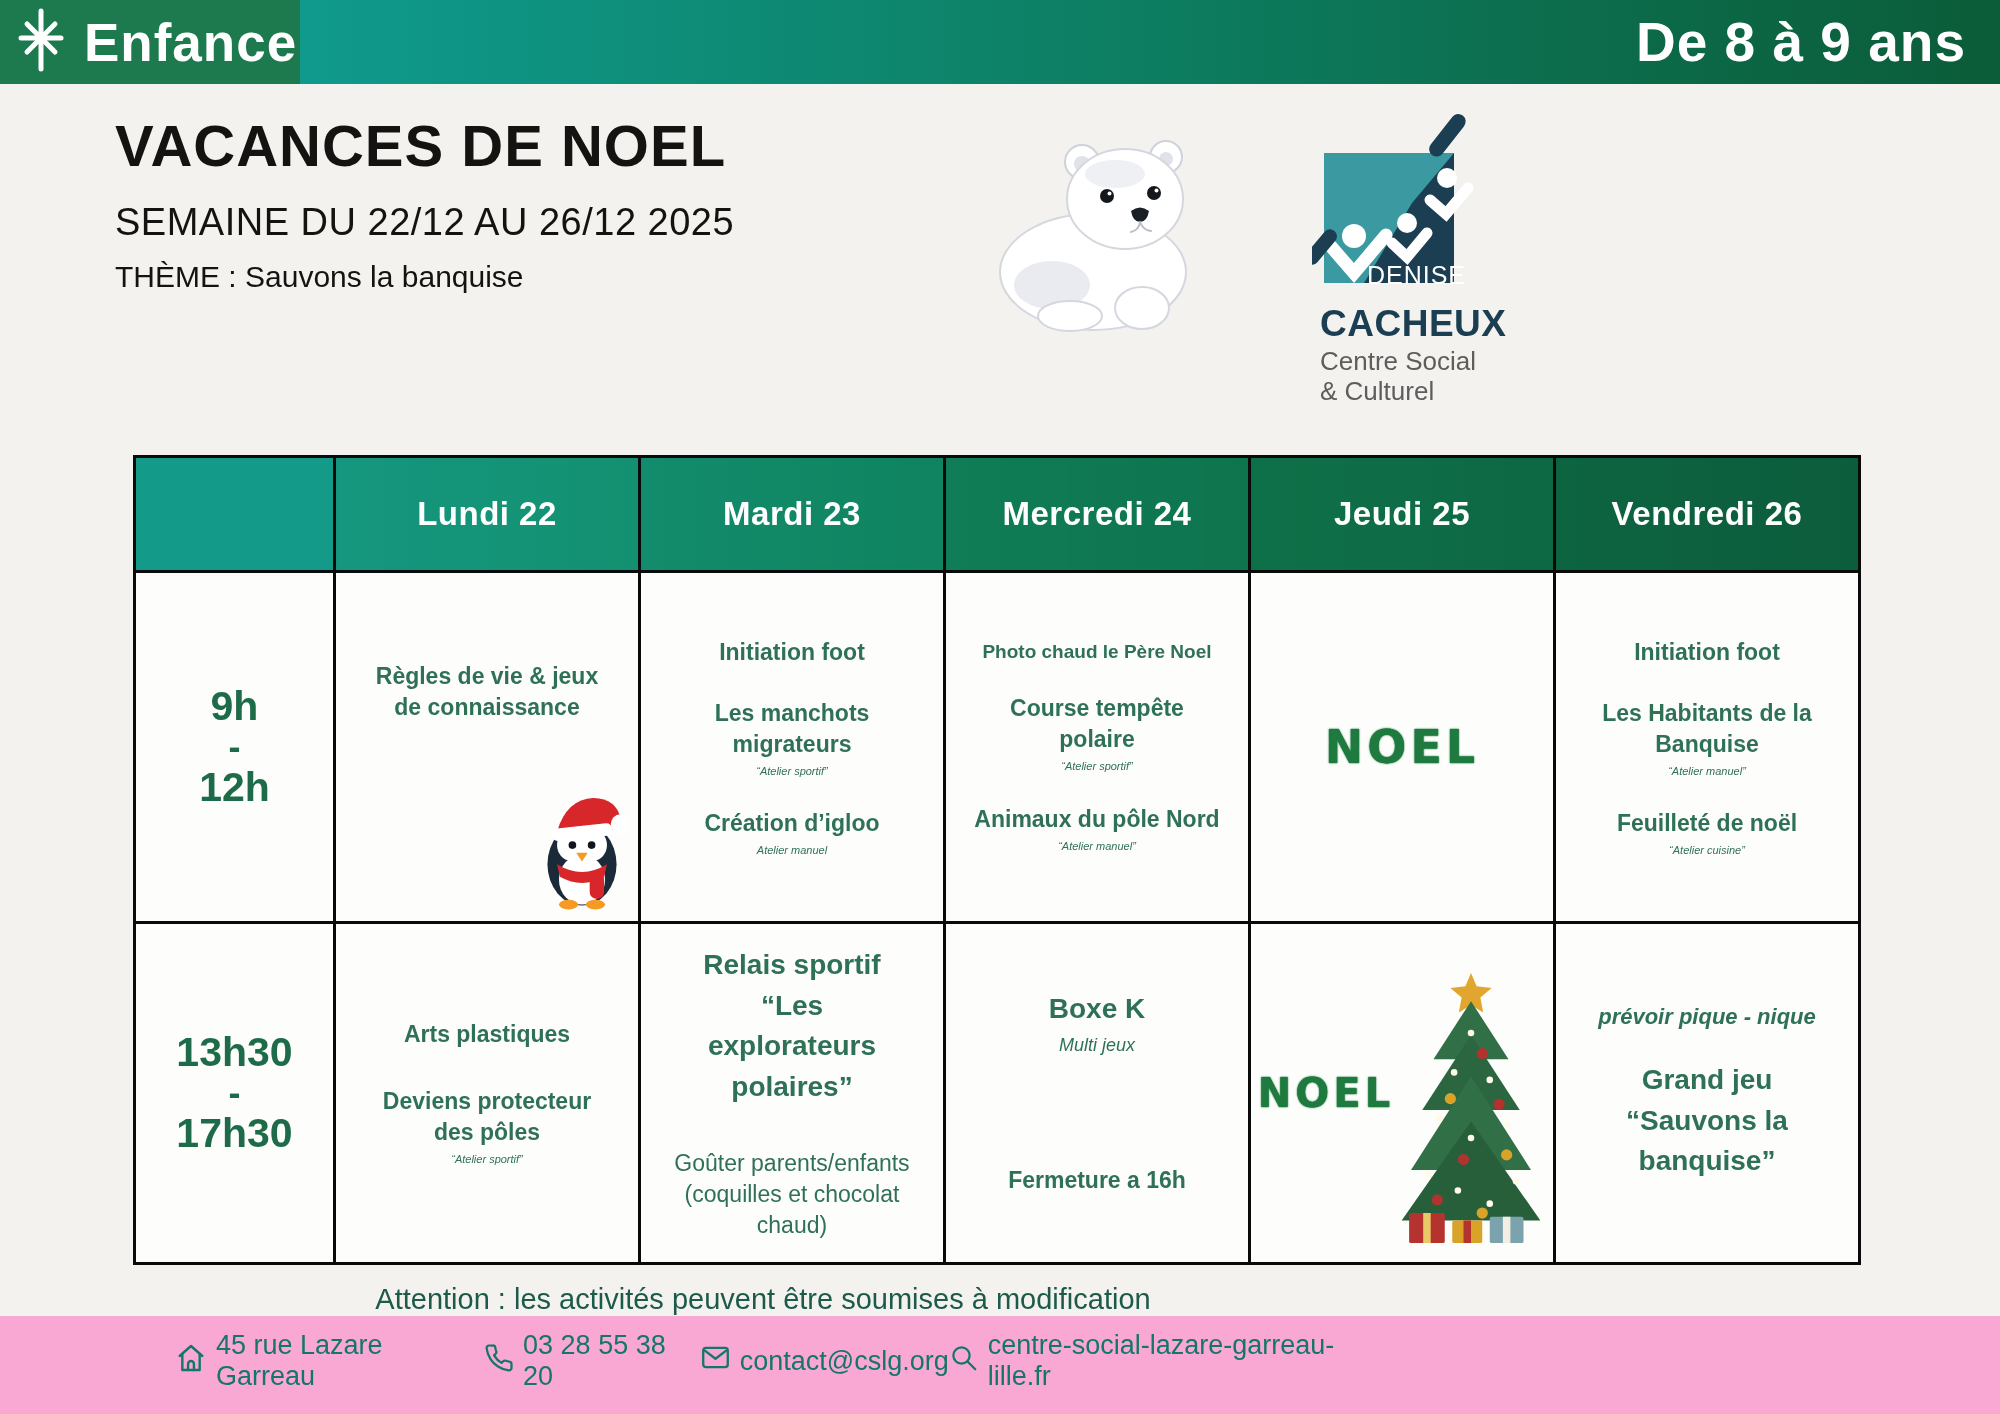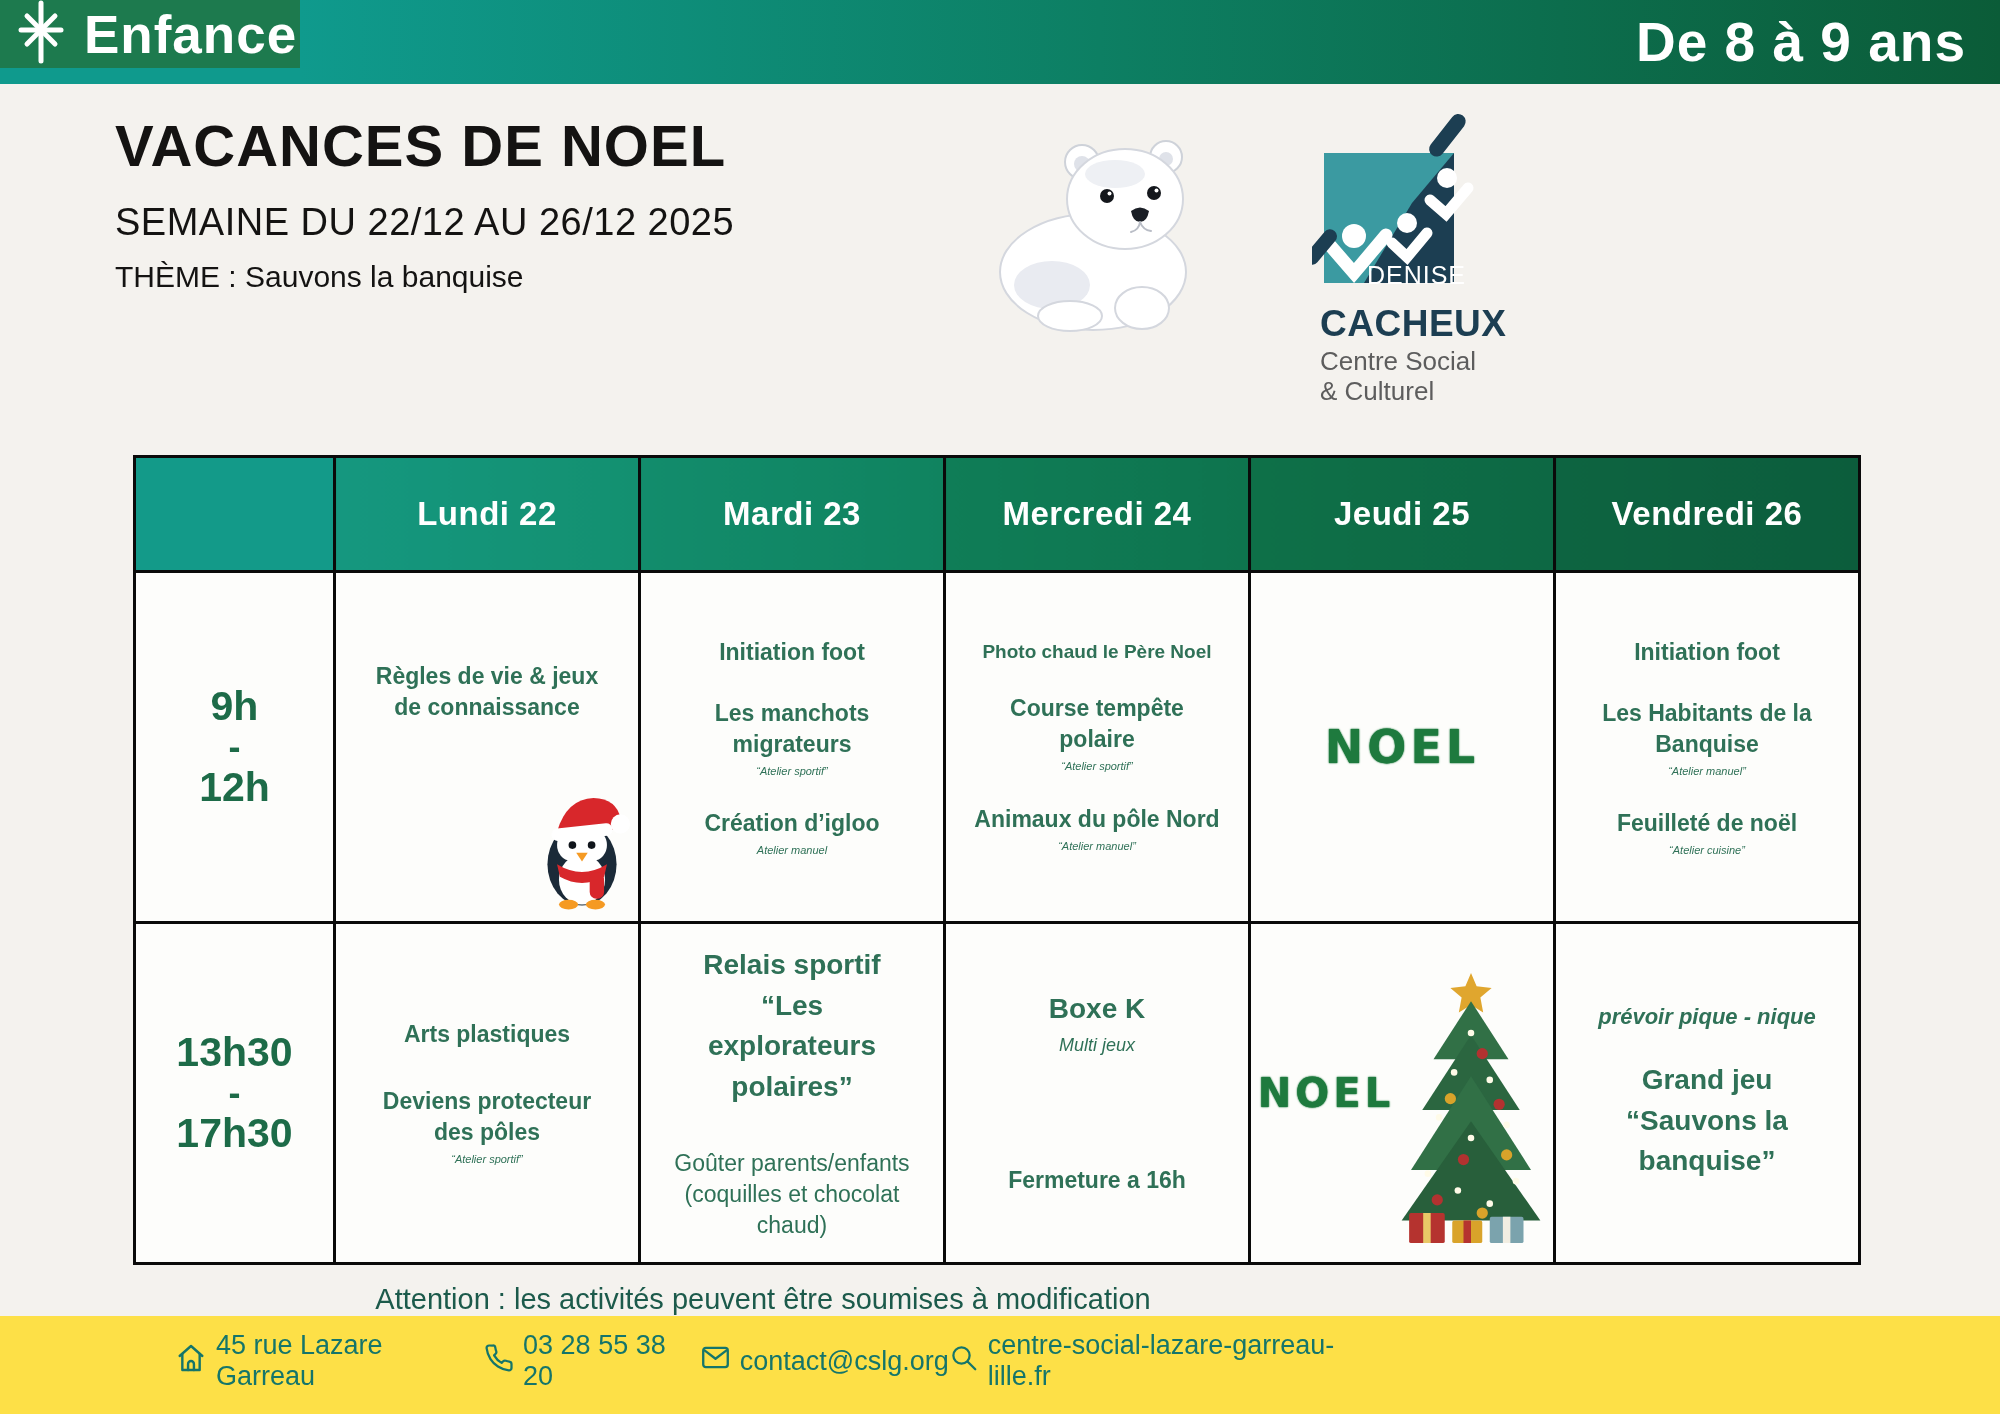--- a/index.html
+++ b/index.html
@@ -5,21 +5,21 @@
   html,body{margin:0;padding:0;}
   body{
     width:2000px;height:1414px;position:relative;overflow:hidden;
     background:#f4f2ee;
     font-family:"Liberation Sans","DejaVu Sans",sans-serif;
     -webkit-font-smoothing:antialiased;
   }
   
   .topbar{position:absolute;left:0;top:0;width:2000px;height:84px;
     background:linear-gradient(90deg,#0f9a8d 15%,#0d7f63 55%,#0b5c38 100%);}
-  .program-block{position:absolute;left:0;top:0;width:300px;height:68px;
+  .program-block{position:absolute;left:0;top:0;width:300px;height:84px;
     background:#1d7a4e;display:flex;align-items:center;gap:16px;padding-left:14px;box-sizing:border-box;}
   .program-block .label{color:#fff;font-size:53px;font-weight:700;letter-spacing:1px;}
   .age-label{position:absolute;right:34px;top:0;height:84px;line-height:84px;
     color:#fff;font-size:55px;font-weight:700;letter-spacing:1px;}
   
   .title-block{position:absolute;left:115px;top:112px;color:#141312;}
   .main-title{font-size:58px;font-weight:700;letter-spacing:1px;margin:0;}
   .sub-title{font-size:38px;font-weight:400;margin-top:22px;letter-spacing:0.5px;}
   .theme-line{font-size:30px;font-weight:400;margin-top:16px;}
   
@@ -59,21 +59,21 @@
     font-family:"DejaVu Sans","Liberation Sans",sans-serif;text-shadow:0 0 1px #1e7a3e,0 0 2px #1e7a3e;}
   .cell-lundi-am{position:relative;}
   .cell-lundi-am .act{padding-bottom:110px;}
   .penguin{position:absolute;right:8px;bottom:6px;}
   .cell-jeudi-pm .wrap{display:flex;align-items:center;justify-content:center;height:100%;gap:2px;}
   .cell-jeudi-pm .tree{align-self:flex-end;margin-bottom:2px;}
   .mw200{max-width:200px;}.mw230{max-width:230px;}.mw240{max-width:240px;}.mw250{max-width:250px;}.mw210{max-width:210px;}
   
   .warning-line{position:absolute;left:133px;top:1283px;width:1260px;text-align:center;
     color:#1c5a4b;font-size:29px;font-weight:500;}
-  .footer-band{position:absolute;left:0;top:1316px;width:2000px;height:98px;background:#fde047;}
+  .footer-band{position:absolute;left:0;top:1316px;width:2000px;height:98px;background:#f9a8d4;}
   .contact-row{position:absolute;left:175px;top:14px;width:1215px;display:flex;justify-content:space-between;align-items:center;}
   .contact-item{display:flex;align-items:center;gap:9px;color:#15756a;font-size:27px;font-weight:500;}
   .contact-item svg{flex:none;}
   .social-line{position:absolute;left:175px;top:58px;width:1215px;text-align:center;color:#15756a;font-size:27px;font-weight:500;}
 </style>
 </head>
 <body>
 
 <div class="topbar">
   <div class="program-block">

